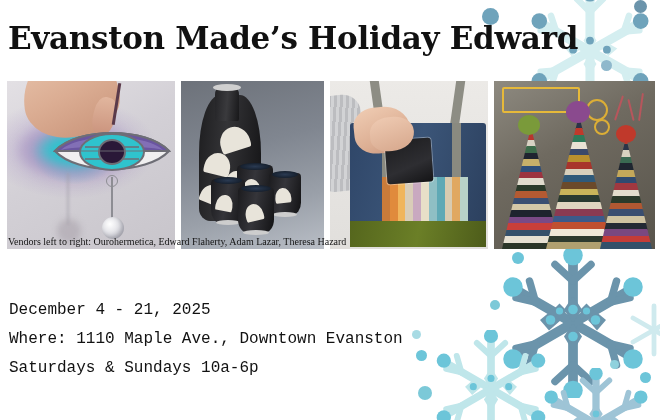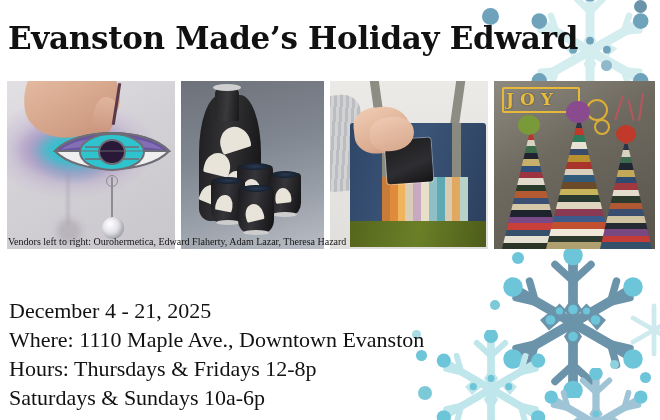--- a/index.html
+++ b/index.html
@@ -276,22 +276,22 @@
     z-index: 4;
   }
 
   
   .details {
     position: absolute;
     left: 9px; top: 296px;
     z-index: 4;
   }
   .details .line {
-    font-family: Liberation Serif, serif;
-    font-size: 22px;
+    font-family: Liberation Mono, monospace;
+    font-size: 16px;
     color: #121212;
     line-height: 29px;
     white-space: nowrap;
   }
 </style>
 </head>
 <body>
 
 <div class="poster">
 
@@ -422,21 +422,20 @@
         </div>
       <div class="bag-base"></div>
       <div class="arm"></div>
       <div class="phone"></div>
       <div class="fingers"></div>
     </div>
 
     <div class="photo p4">
       <div class="bg"></div>
       <div class="banner"></div>
-      <div class="joy">JOY</div>
       <div class="scroll" style="left:92px; top:18px; width:22px; height:22px;"></div>
       <div class="scroll" style="left:100px; top:38px; width:16px; height:16px;"></div>
       <div class="sprig" style="left:124px; top:14px; width:2px; height:26px; transform:rotate(18deg);"></div>
       <div class="sprig" style="left:136px; top:18px; width:2px; height:22px; transform:rotate(-14deg);"></div>
       <div class="sprig" style="left:146px; top:12px; width:2px; height:28px; transform:rotate(8deg);"></div>
 
       <div class="tree" style="left:8px; top:46px; width:58px; height:122px; clip-path:polygon(50% 0%, 100% 100%, 0% 100%);">
           <div class="band" style="top: 0px; height: 6.92105px; background: rgb(45, 53, 80);"></div>
           <div class="band" style="top: 6.42105px; height: 6.92105px; background: rgb(184, 53, 47);"></div>
           <div class="band" style="top: 12.8421px; height: 6.92105px; background: rgb(216, 210, 196);"></div>
@@ -503,21 +502,20 @@
       <div class="pom" style="left:72px; top:20px; width:24px; height:22px; background:#8a4a8e;"></div>
       <div class="pom" style="left:122px; top:44px; width:20px; height:18px; background:#c0392b;"></div>
     </div>
   </div>
 
   <div class="caption">Vendors left to right: Ourohermetica, Edward Flaherty, Adam Lazar, Theresa Hazard</div>
 
   <div class="details">
     <div class="line">December 4 - 21, 2025</div>
     <div class="line">Where: 1110 Maple Ave., Downtown Evanston</div>
-    <div class="line">Hours: Thursdays &amp; Fridays 12-8p</div>
     <div class="line">Saturdays &amp; Sundays 10a-6p</div>
   </div>
 
   <div class="snow-layer">
 
     <svg class="flake" style="left:498px; top:248px;" width="150" height="150" viewBox="0 0 100 100">
       <g stroke="#6b94ab" stroke-width="6.5" stroke-linecap="round" fill="none">
         <line x1="50" y1="7" x2="50" y2="93"></line>
         <line x1="12" y1="28" x2="88" y2="72"></line>
         <line x1="12" y1="72" x2="88" y2="28"></line>

